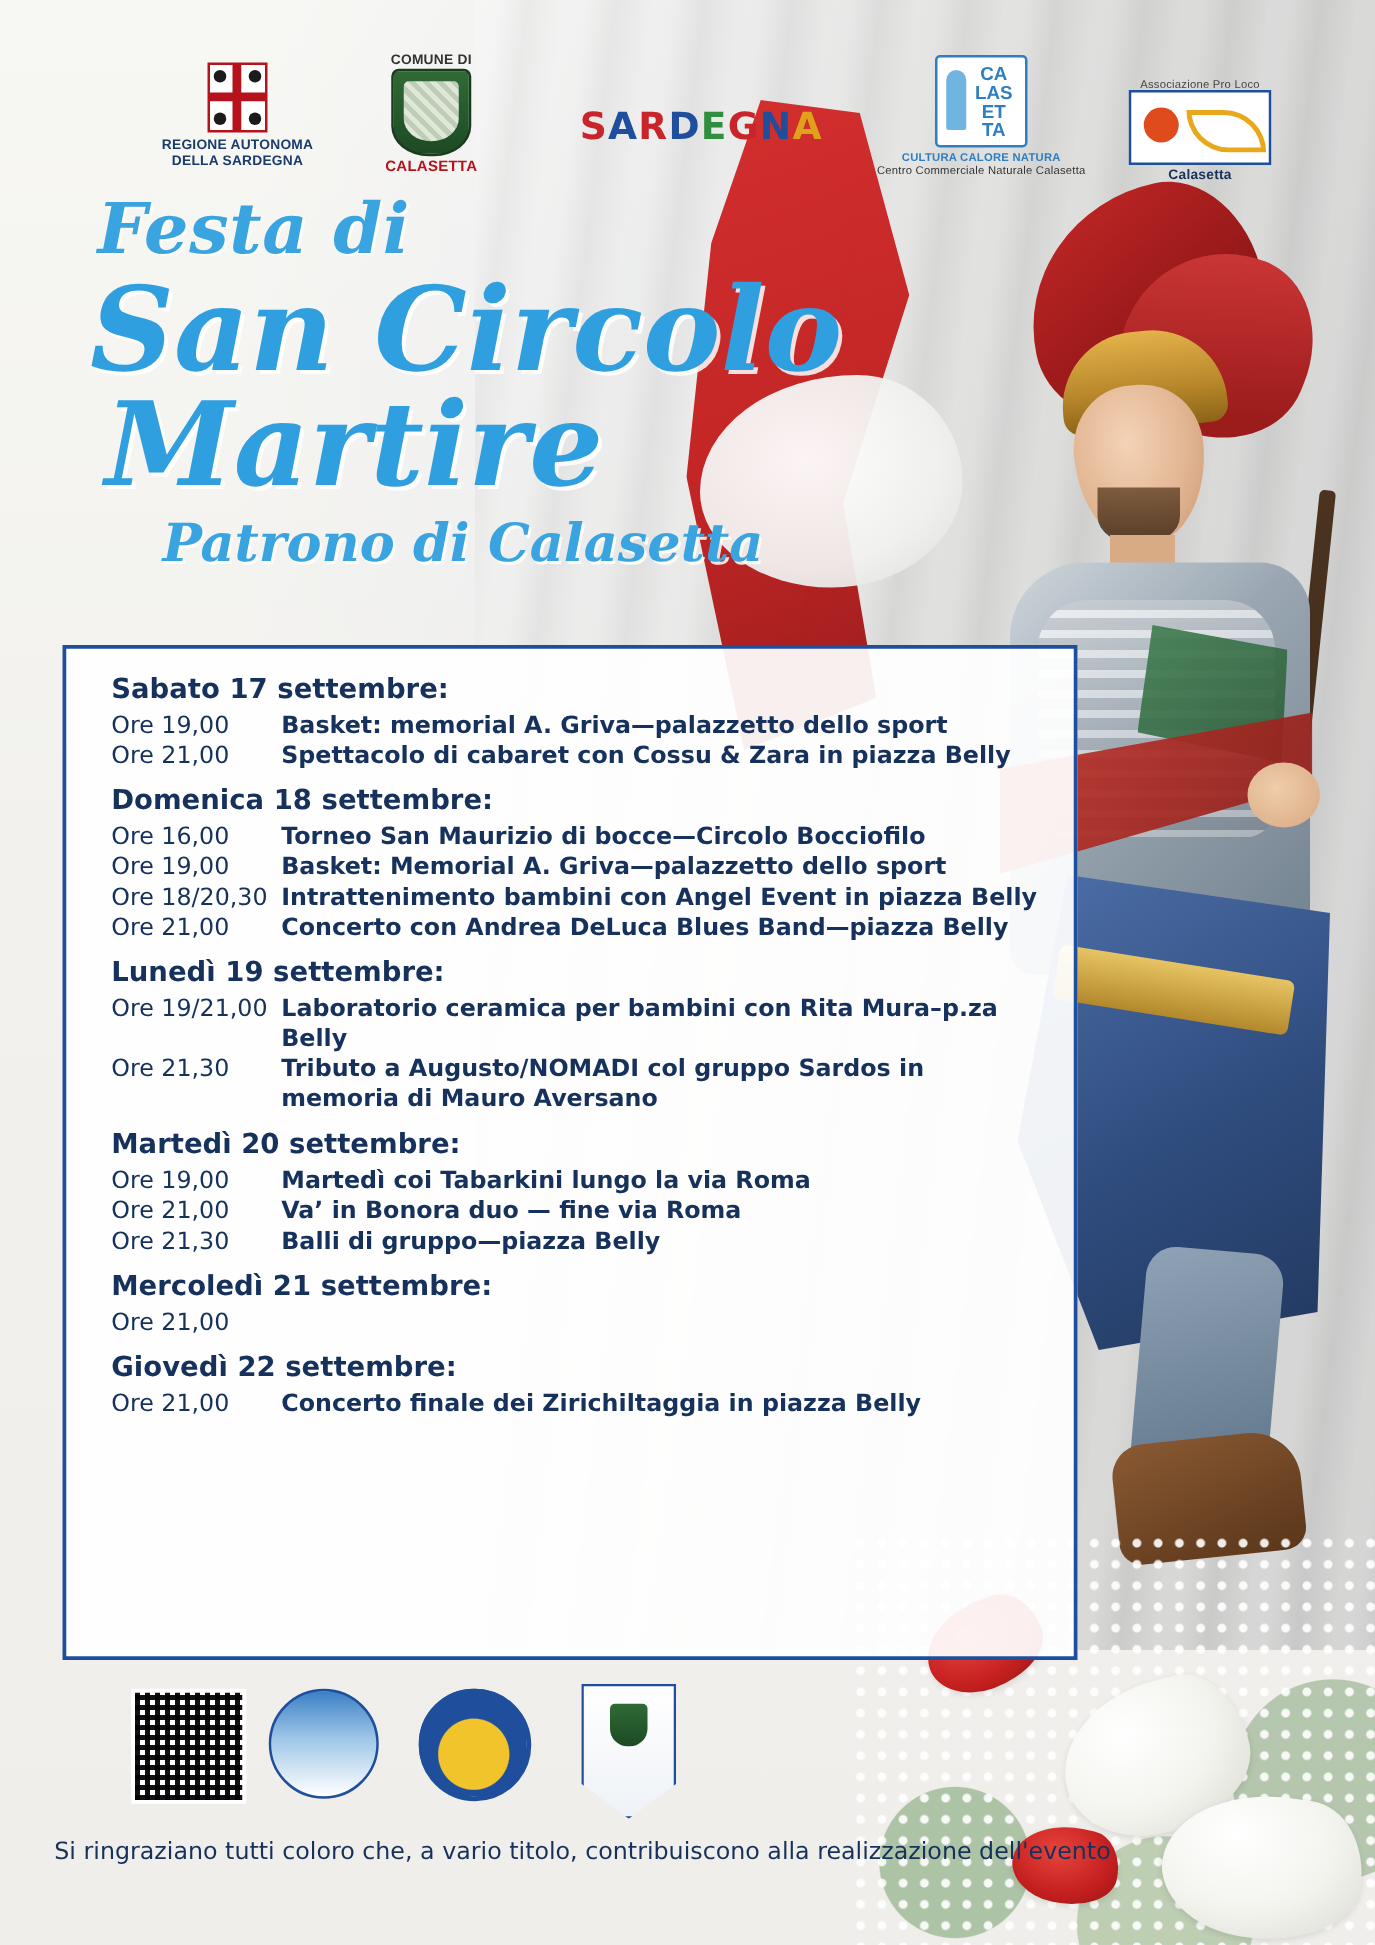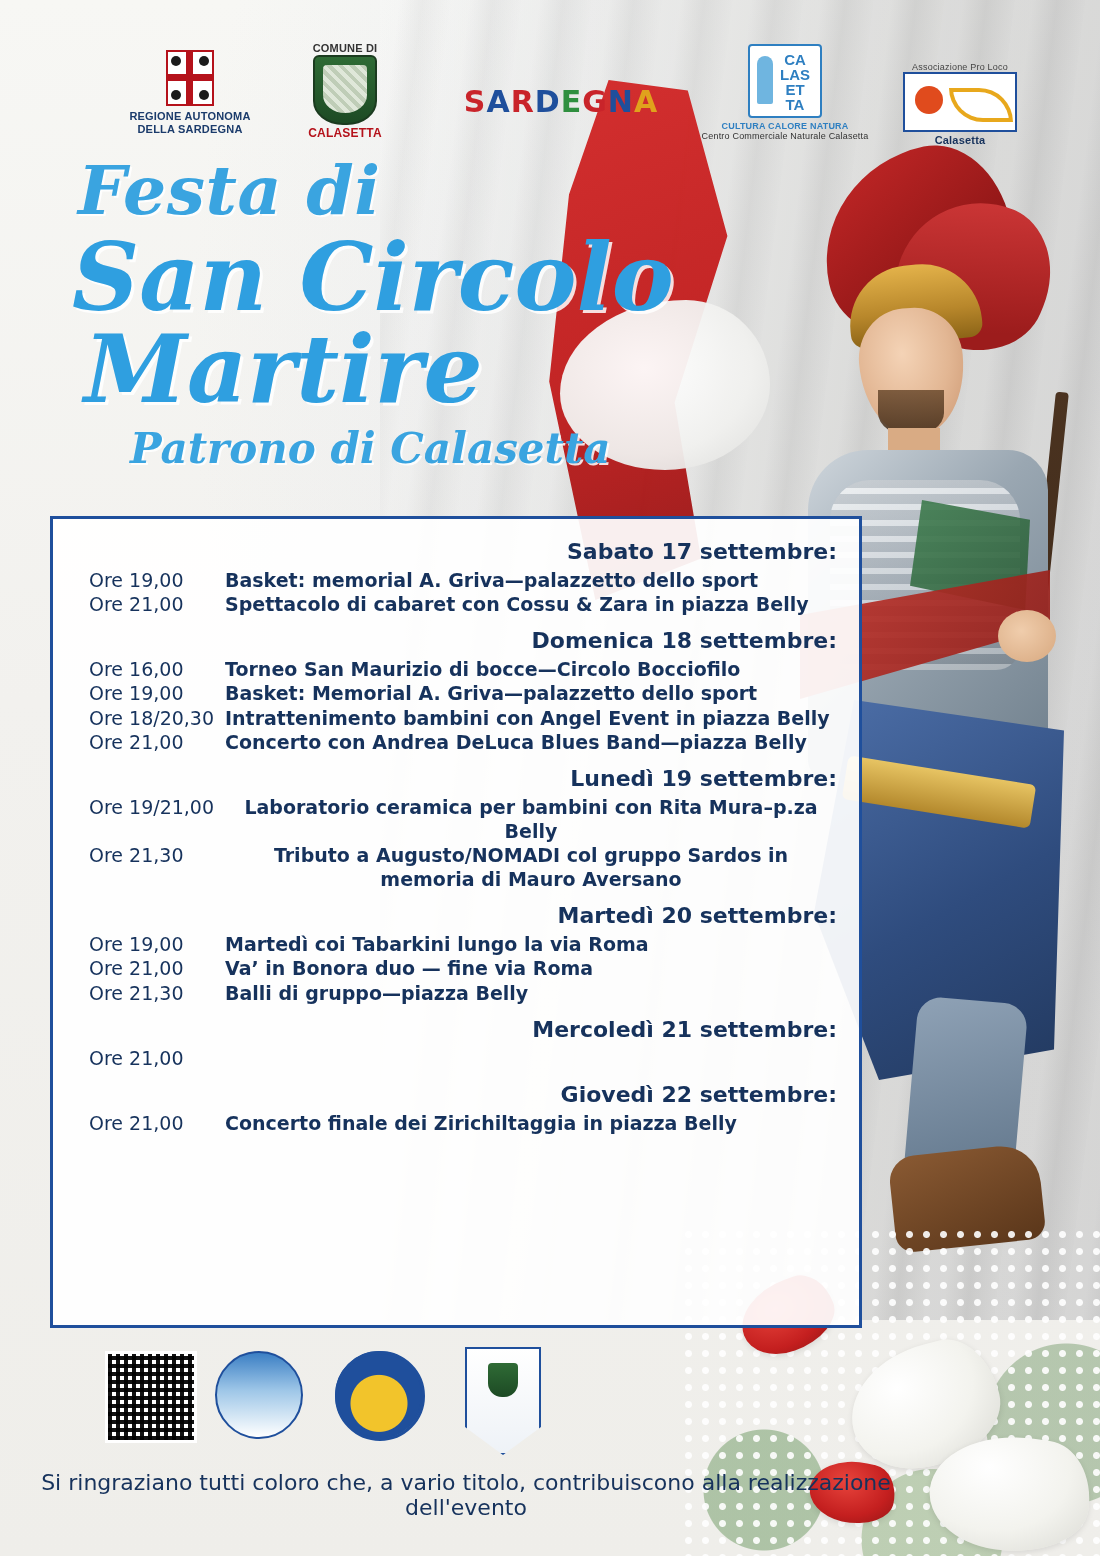--- a/index.html
+++ b/index.html
@@ -240,21 +240,21 @@
   .proloco-logo .dot { position: absolute; left: 10px; top: 12px; width: 28px; height: 28px;
     background: #e04b1d; border-radius: 50%; }
   .proloco-logo .wave { position: absolute; left: 44px; top: 14px; width: 56px; height: 26px;
     border: 4px solid #e8a81c; border-radius: 0 40px 0 40px; }
 
   
   .title-block { position: absolute; left: 70px; top: 150px; width: 780px; }
   .t1 {
     font-family: "DejaVu Serif", serif;
     font-style: italic; font-weight: bold;
-    font-size: 68px; color: #3aa4e0; letter-spacing: .5px;
+    font-size: 56px; color: #3aa4e0; letter-spacing: .5px;
     text-shadow: 2px 2px 0 rgba(255,255,255,.85);
     margin: 0 0 2px 8px;
   }
   .t2 {
     font-family: "DejaVu Serif", serif;
     font-style: italic; font-weight: bold;
     font-size: 93px; line-height: .98; color: #2f9fe0; margin: 0 0 0 2px;
     text-shadow: 3px 3px 0 rgba(255,255,255,.85);
   }
   .t3 {
@@ -274,28 +274,28 @@
   .programme {
     position: absolute; left: 50px; top: 516px; width: 812px; height: 812px;
     background: rgba(255,255,255,0.93);
     border: 3px solid #1f4f9c;
     box-sizing: border-box;
     padding: 20px 22px 10px 22px;
   }
   .day { margin-bottom: 12px; }
   .day-title {
     font-family: "DejaVu Sans", sans-serif;
-    font-size: 22px; font-weight: bold; color: #16325c; margin: 0 0 4px 14px; text-align: right;
+    font-size: 22px; font-weight: bold; color: #16325c; margin: 0 0 4px 14px;
   }
   .ev { display: flex; font-size: 19px; color: #16325c; line-height: 1.27; }
   .ev .time {
     font-family: "DejaVu Sans", sans-serif;
     width: 150px; flex: 0 0 150px; padding-left: 14px; box-sizing: border-box;
   }
-  .ev .desc { font-family: "DejaVu Sans", sans-serif; font-weight: bold; text-align: center; }
+  .ev .desc { font-family: "DejaVu Sans", sans-serif; font-weight: bold; }
 
   
   .footer-logos { position: absolute; left: 95px; top: 1345px; width: 560px; height: 115px; }
   .qr {
     position: absolute; left: 10px; top: 6px; width: 86px; height: 86px;
     background:
       repeating-linear-gradient(90deg, #111 0 4px, #fff 4px 8px),
       repeating-linear-gradient(0deg, #111 0 4px, #fff 4px 8px);
     background-blend-mode: multiply;
     border: 3px solid #fff;
@@ -317,21 +317,21 @@
     clip-path: polygon(0 0, 100% 0, 100% 74%, 50% 100%, 0 74%);
   }
   .pennant .crest {
     position: absolute; left: 50%; top: 14px; transform: translateX(-50%);
     width: 30px; height: 34px; background: linear-gradient(180deg,#2f6b35,#1d4a24);
     border-radius: 4px 4px 14px 14px;
   }
   .thanks {
     position: absolute; left: 0; top: 1470px; width: 932px; text-align: center;
     font-family: "DejaVu Sans", sans-serif;
-    font-size: 22px; color: #16325c;
+    font-size: 19px; color: #16325c;
   }
 </style>
 </head>
 <body>
 
 <div id="poster">
 
   <div class="photo-bg"></div>
   <div class="drape"></div>
   <div class="red-flag"></div>

